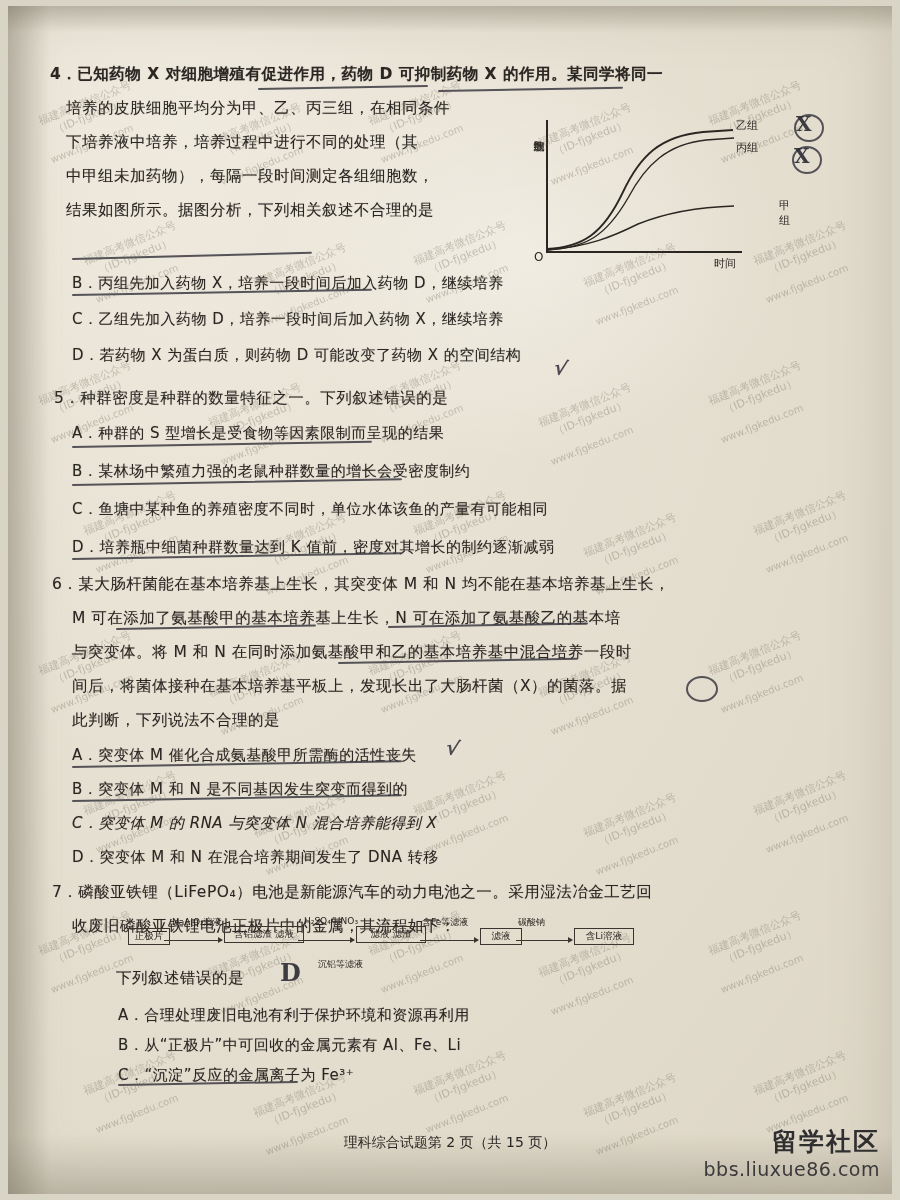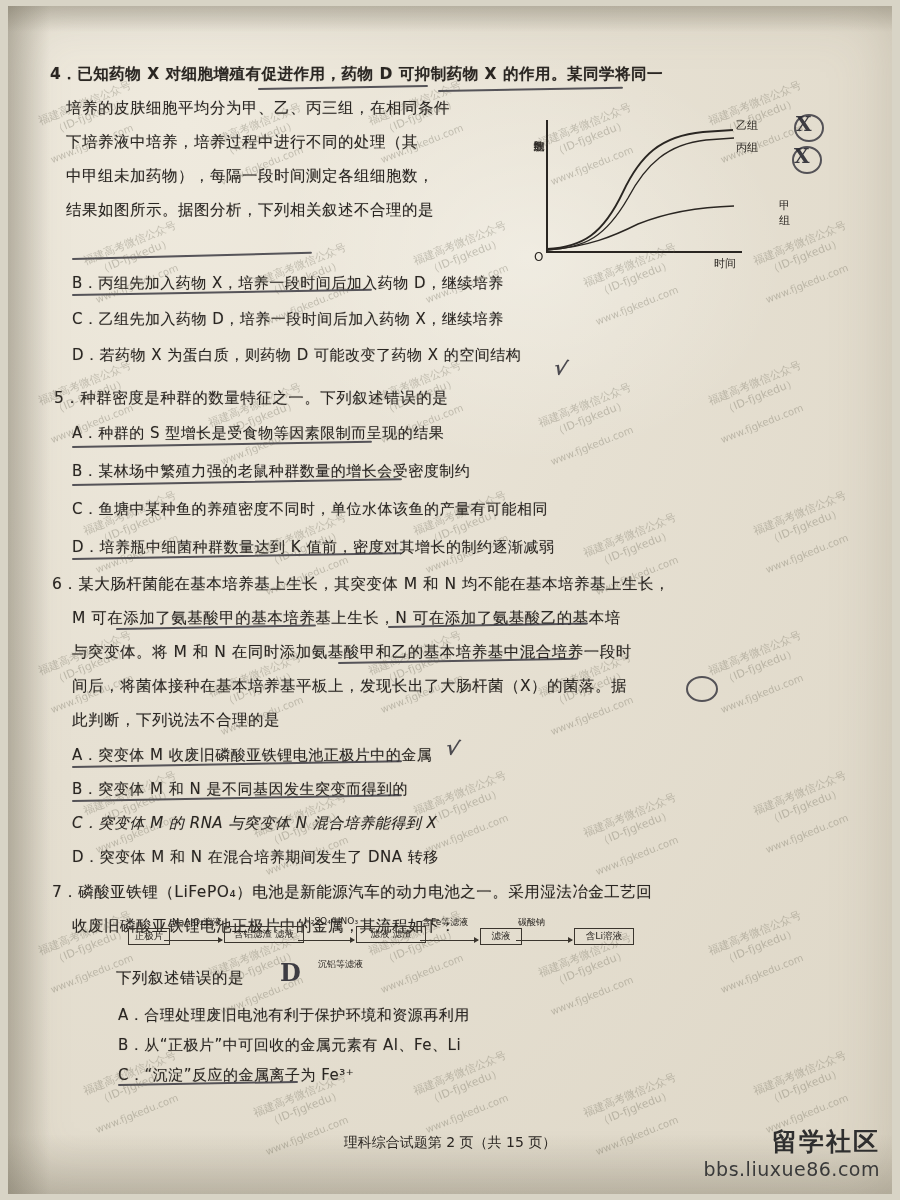--- a/index.html
+++ b/index.html
@@ -164,21 +164,21 @@
     <div class="ln opt" style="left:64px;top:456px;">B．某林场中繁殖力强的老鼠种群数量的增长会受密度制约</div>
     <div class="ln opt" style="left:64px;top:494px;">C．鱼塘中某种鱼的养殖密度不同时，单位水体该鱼的产量有可能相同</div>
     <div class="ln opt" style="left:64px;top:532px;">D．培养瓶中细菌种群数量达到 K 值前，密度对其增长的制约逐渐减弱</div>
 
     <div class="ln" style="left:44px;top:568px;">6．某大肠杆菌能在基本培养基上生长，其突变体 M 和 N 均不能在基本培养基上生长，</div>
     <div class="ln" style="left:64px;top:602px;">M 可在添加了氨基酸甲的基本培养基上生长，N 可在添加了氨基酸乙的基本培</div>
     <div class="ln" style="left:64px;top:636px;">与突变体。将 M 和 N 在同时添加氨基酸甲和乙的基本培养基中混合培养一段时</div>
     <div class="ln" style="left:64px;top:670px;">间后，将菌体接种在基本培养基平板上，发现长出了大肠杆菌（X）的菌落。据</div>
     <div class="ln" style="left:64px;top:704px;">此判断，下列说法不合理的是</div>
 
-    <div class="ln opt" style="left:64px;top:740px;">A．突变体 M 收废旧磷酸亚铁锂电池正极片中的金属</div>
+    <div class="ln opt" style="left:64px;top:740px;">A．突变体 M 催化合成氨基酸甲所需酶的活性丧失</div>
     <div class="ln opt" style="left:64px;top:774px;">B．突变体 M 和 N 是不同基因发生突变而得到的</div>
     <div class="ln opt" style="left:64px;top:808px;font-style:italic;">C．突变体 M 的 RNA 与突变体 N 混合培养能得到 X</div>
     <div class="ln opt" style="left:64px;top:842px;">D．突变体 M 和 N 在混合培养期间发生了 DNA 转移</div>
 
     <div class="ln" style="left:44px;top:876px;">7．磷酸亚铁锂（LiFePO₄）电池是新能源汽车的动力电池之一。采用湿法冶金工艺回</div>
     <div class="ln" style="left:64px;top:910px;">收废旧磷酸亚铁锂电池正极片中的金属，其流程如下：</div>
 
     <div id="flow">
       <div class="fbox" style="left:10px;top:22px;width:34px;">正极片</div>
       <div class="ftext" style="left:54px;top:10px;">NaAlO₂溶液</div>

